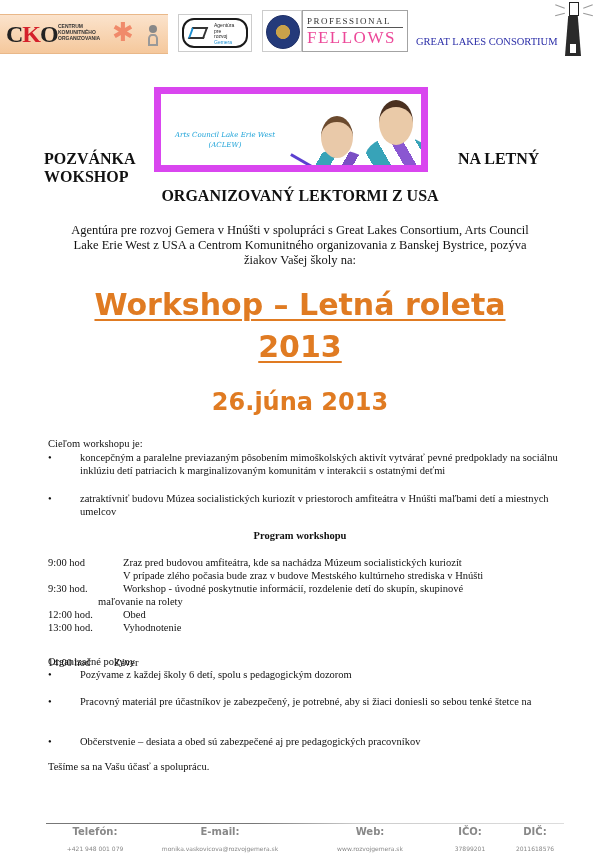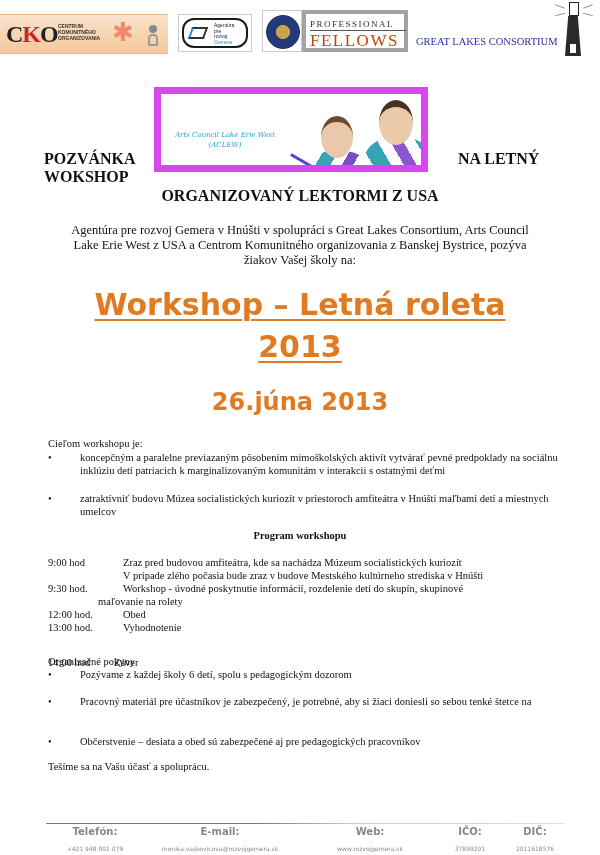--- a/index.html
+++ b/index.html
@@ -18,24 +18,24 @@
 
   .logo-agentura { left:178px; top:14px; width:74px; height:38px; border:1px solid #ccc; box-sizing:border-box; }
   .agentura-inner { position:absolute; left:3px; top:3px; width:66px; height:30px; border:2px solid #1a1a1a; border-radius:12px; box-sizing:border-box; }
   .agentura-icon { position:absolute; left:6px; top:7px; width:16px; height:12px; border:2px solid #333; transform:skewX(-20deg); box-sizing:border-box; border-left-color:#1c8fd1; }
   .agentura-text { position:absolute; left:30px; top:3px; font-family:"Liberation Sans", sans-serif; font-size:5px; line-height:5.5px; color:#222; }
   .agentura-text .g { color:#1c8fd1; }
 
   .logo-seal { left:262px; top:10px; width:40px; height:42px; border:1px solid #ccc; box-sizing:border-box; }
   .seal-circle { position:absolute; left:3px; top:4px; width:32px; height:32px; border-radius:50%; background:radial-gradient(circle,#c9a24a 0 30%,#243a7a 32% 100%); border:1px solid #1d2e66; }
 
-  .logo-fellows { left:302px; top:10px; width:106px; height:42px; border:4px solid #a3a3a3; box-sizing:border-box; }
+  .logo-fellows { left:302px; top:10px; width:106px; height:42px; border:1px solid #a3a3a3; box-sizing:border-box; }
   .fellows-top { position:absolute; left:4px; top:5px; font-family:"Liberation Serif", serif; font-size:9px; letter-spacing:1.5px; color:#333; }
   .fellows-line { position:absolute; left:4px; top:16px; width:96px; height:1px; background:#555; }
-  .fellows-main { position:absolute; left:4px; top:17px; font-family:"Liberation Serif", serif; font-size:17px; letter-spacing:1.5px; color:#c2410c; }
+  .fellows-main { position:absolute; left:4px; top:17px; font-family:"Liberation Serif", serif; font-size:17px; letter-spacing:1.5px; color:#ec4899; }
 
   .glc-text { left:416px; top:36px; font-family:"Liberation Serif", serif; font-size:10.5px; color:#2b2ea8; white-space:nowrap; }
   .lighthouse { left:555px; top:0; width:40px; height:58px; }
   .lh-top { position:absolute; left:14px; top:2px; width:8px; height:12px; border:1px solid #222; background:#fff; }
   .lh-body { position:absolute; left:10px; top:16px; width:16px; height:40px; background:#2a2a2a; clip-path:polygon(20% 0,80% 0,100% 100%,0 100%); }
   .lh-door { position:absolute; left:15px; top:44px; width:6px; height:9px; background:#fff; }
   .lh-ray { position:absolute; height:1px; width:10px; background:#999; }
 
   
   .t-left { left:44px; top:150px; font-weight:bold; font-size:16px; line-height:18px; }

